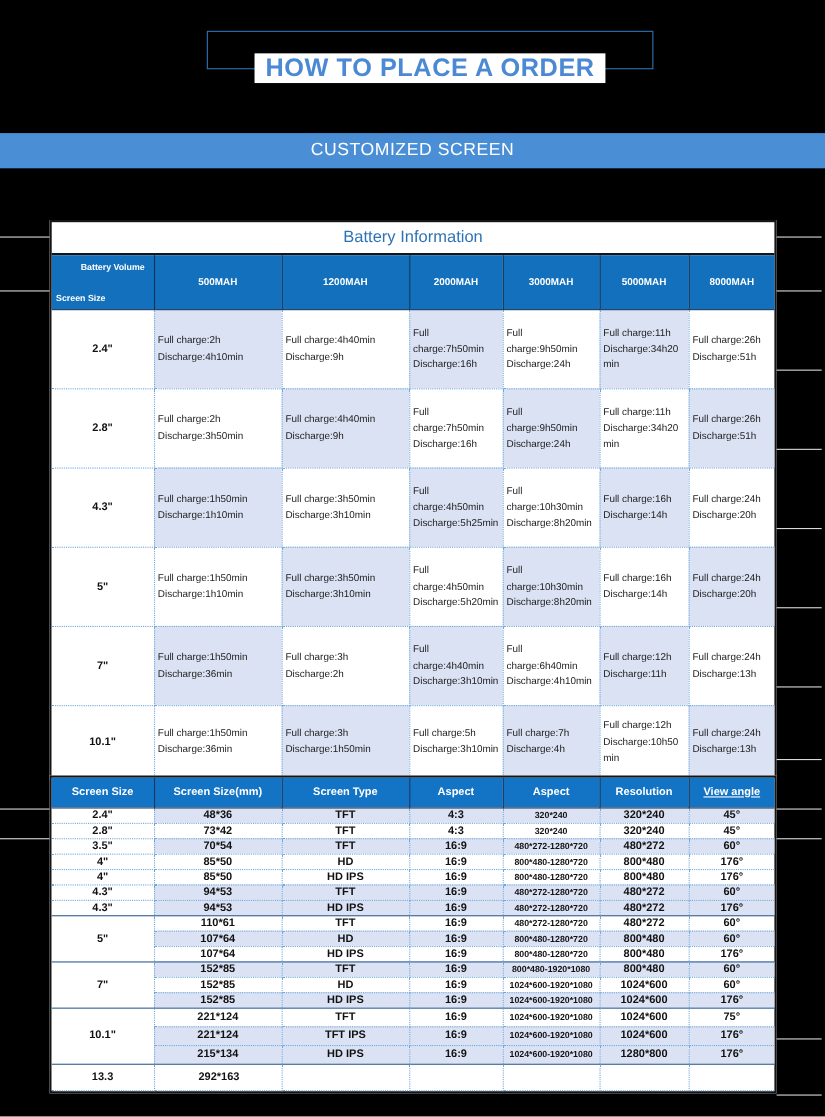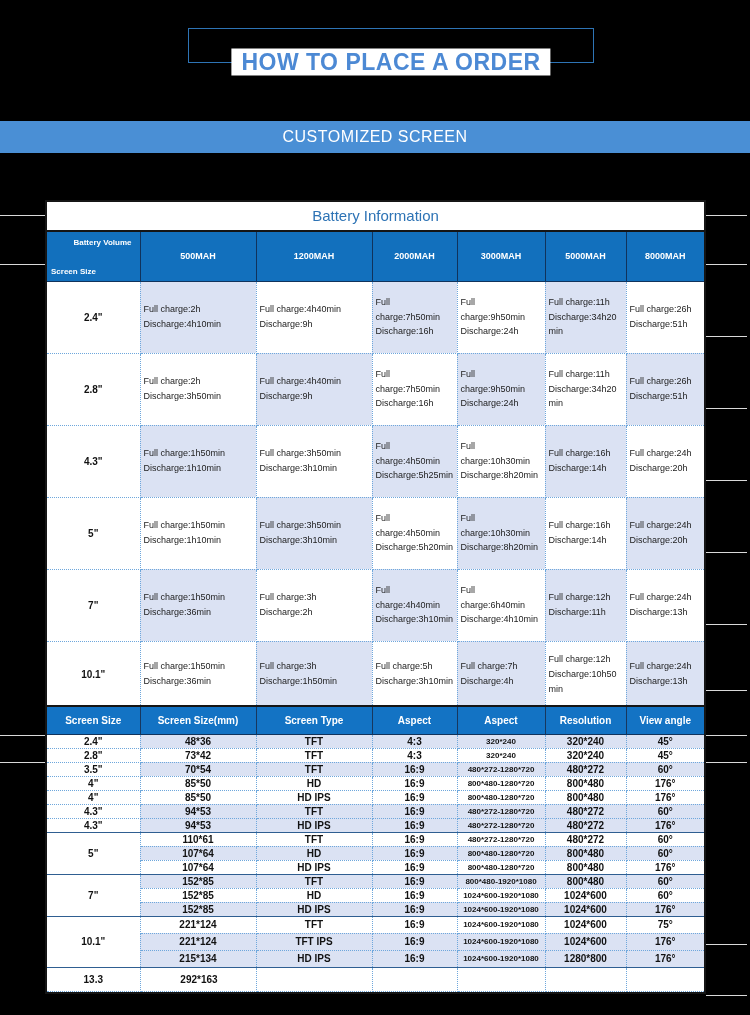--- a/index.html
+++ b/index.html
@@ -46,21 +46,21 @@
   #battery-body tr:last-child td{border-bottom:none;}
   .bsize{font-weight:bold;font-size:10px;text-align:center;background:#fff;color:#111;}
   .bcell{font-size:9px;padding:2px 3px;color:#1c1c1c;overflow-wrap:break-word;}
   .bcell div{line-height:1.65;}
   .shade{background:#dbe2f3;}
 
   
   #screen-table thead tr{height:27px;}
   #screen-table th{background:#1373c4;color:#fff;font-size:10px;font-weight:bold;
                    border-right:1px solid #17375e;border-bottom:1px solid #10335c;}
-  #screen-table th:last-child{border-right:none;}
+  #screen-table th:last-child{border-right:none;text-decoration:underline;}
   #screen-body tr{height:14px;}
   #screen-body tr:nth-child(n+14){height:17px;}
   #screen-body tr:nth-child(17){height:24px;}
   #screen-body td{font-size:10px;font-weight:bold;text-align:center;color:#111;
                   border:1px dotted #6ea7dc;vertical-align:middle;}
   #screen-body td:first-child{border-left:none;}
   #screen-body td:last-child{border-right:none;}
   #screen-body .pixel-col{font-size:8px;}
   #screen-body tr.gstart td{border-top:1px solid #2f5e91;}
   .ssize{background:#fff;}

